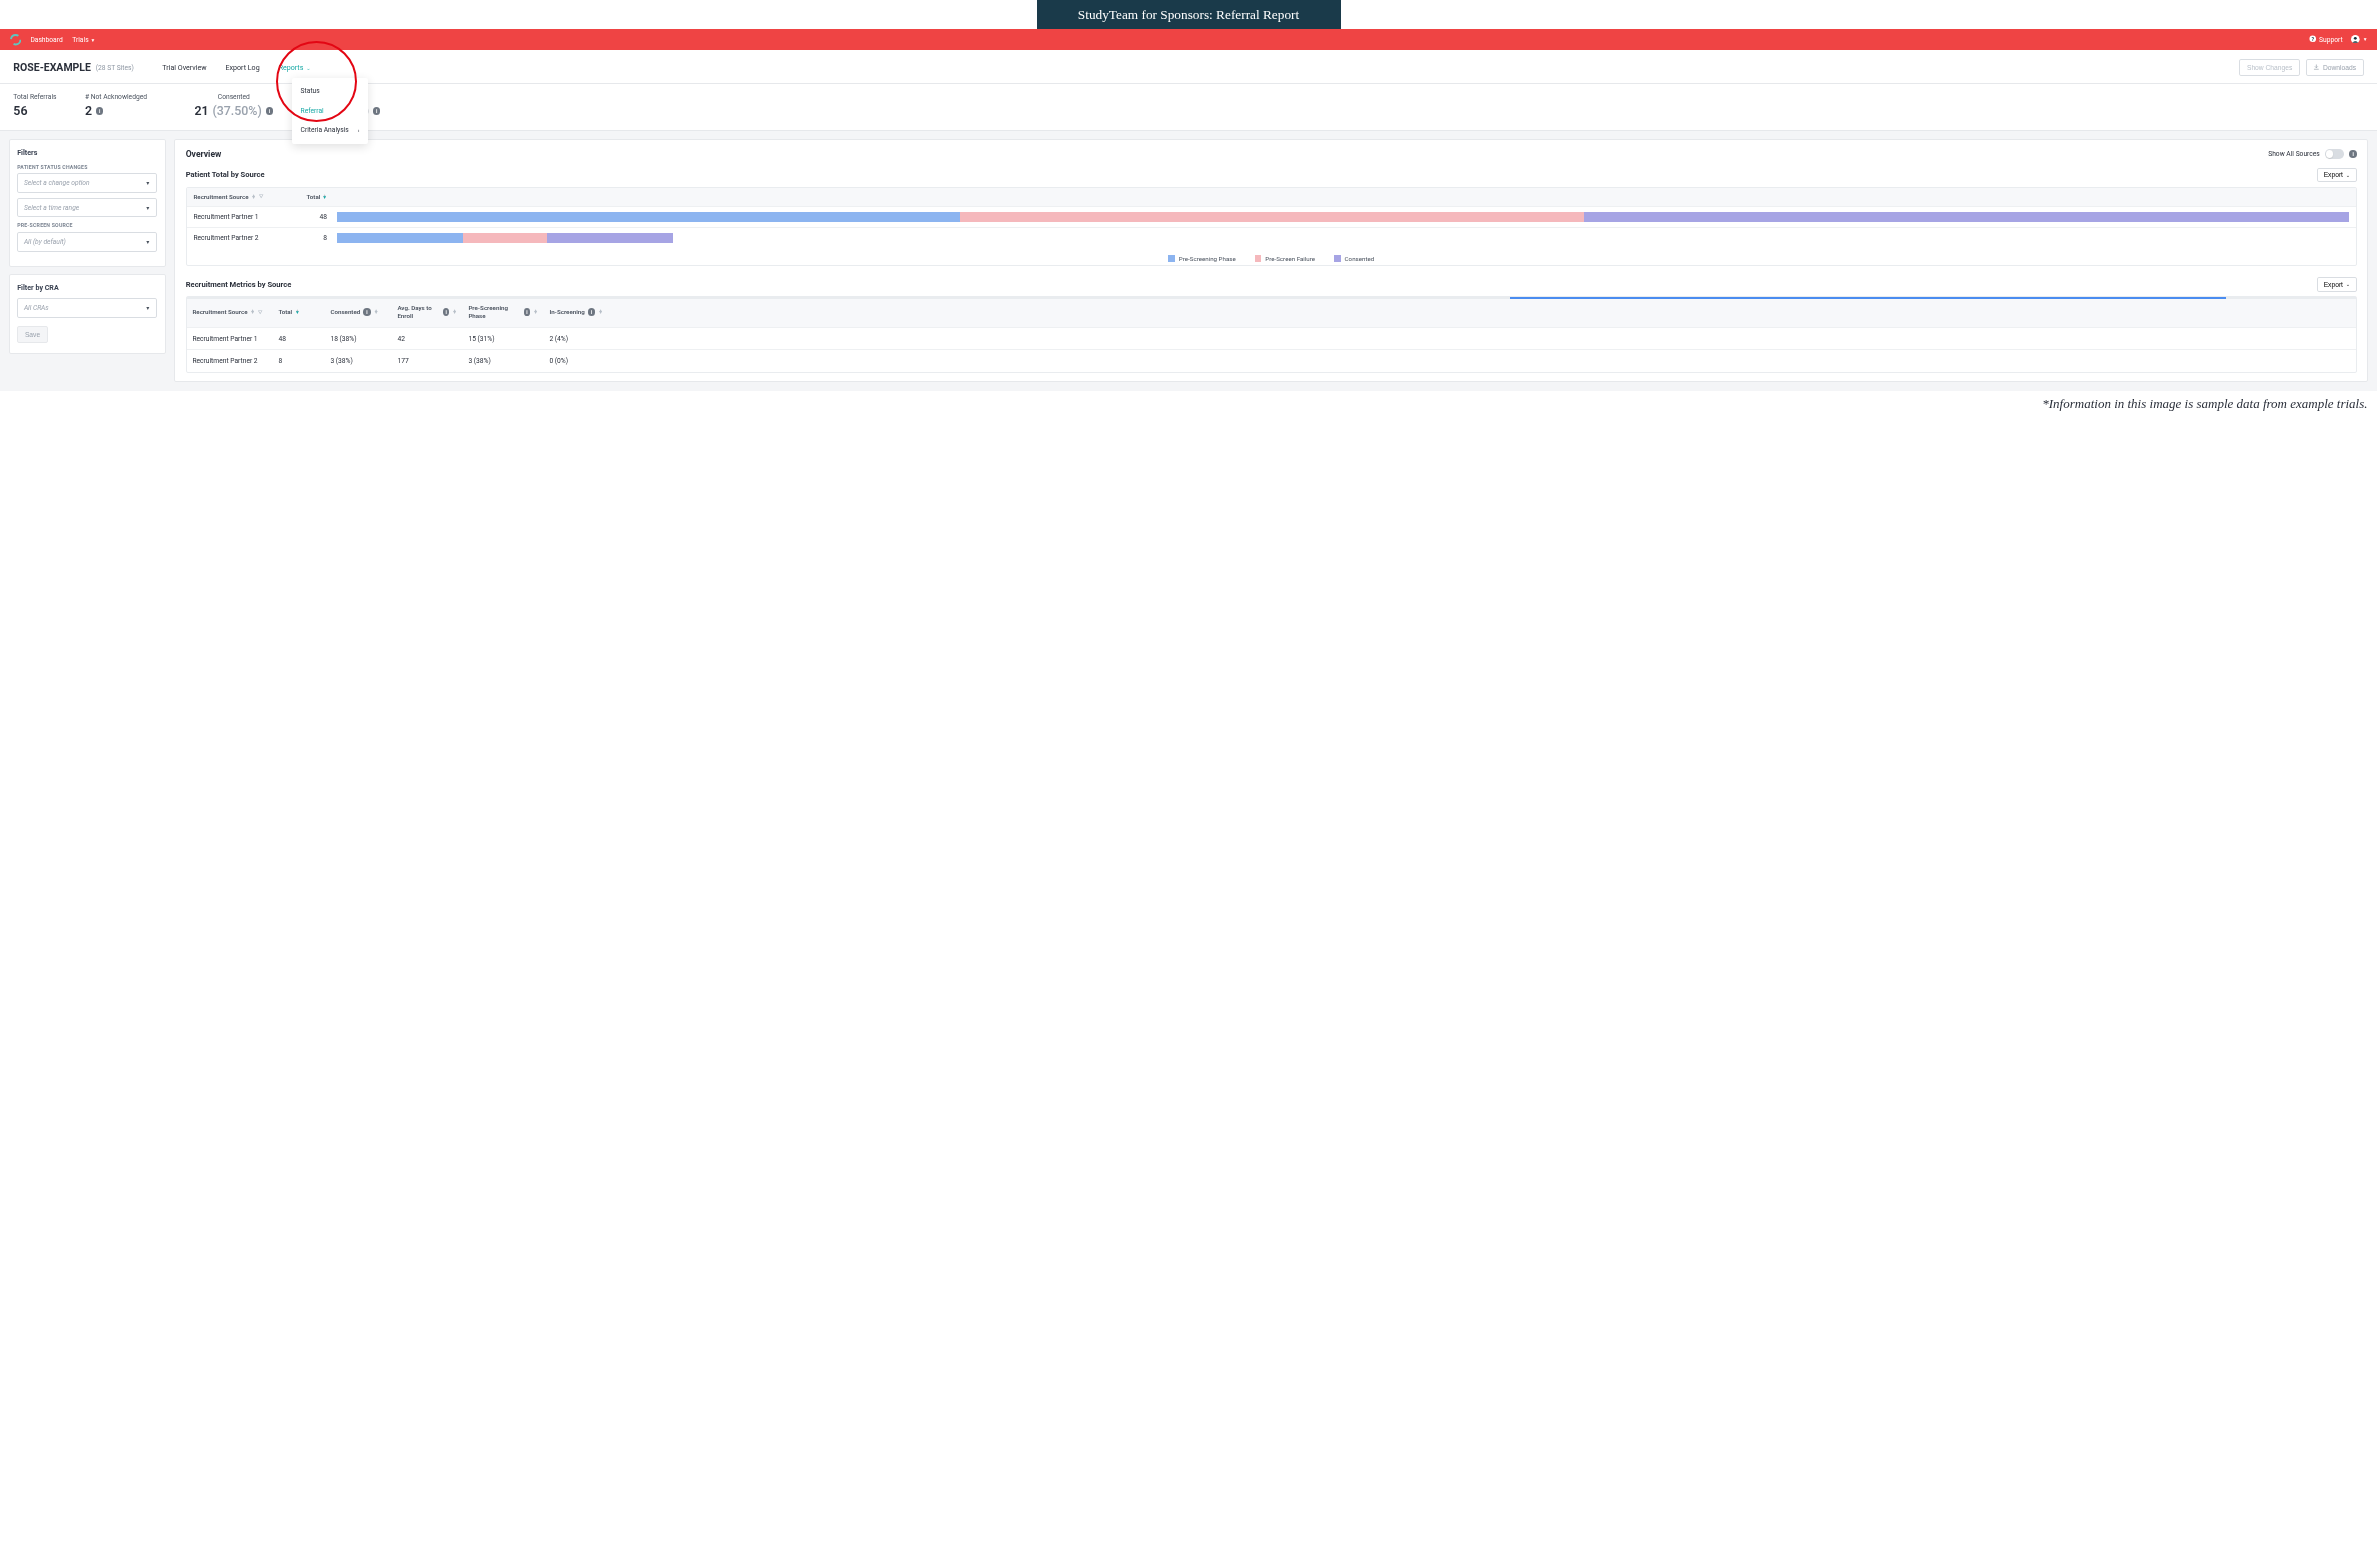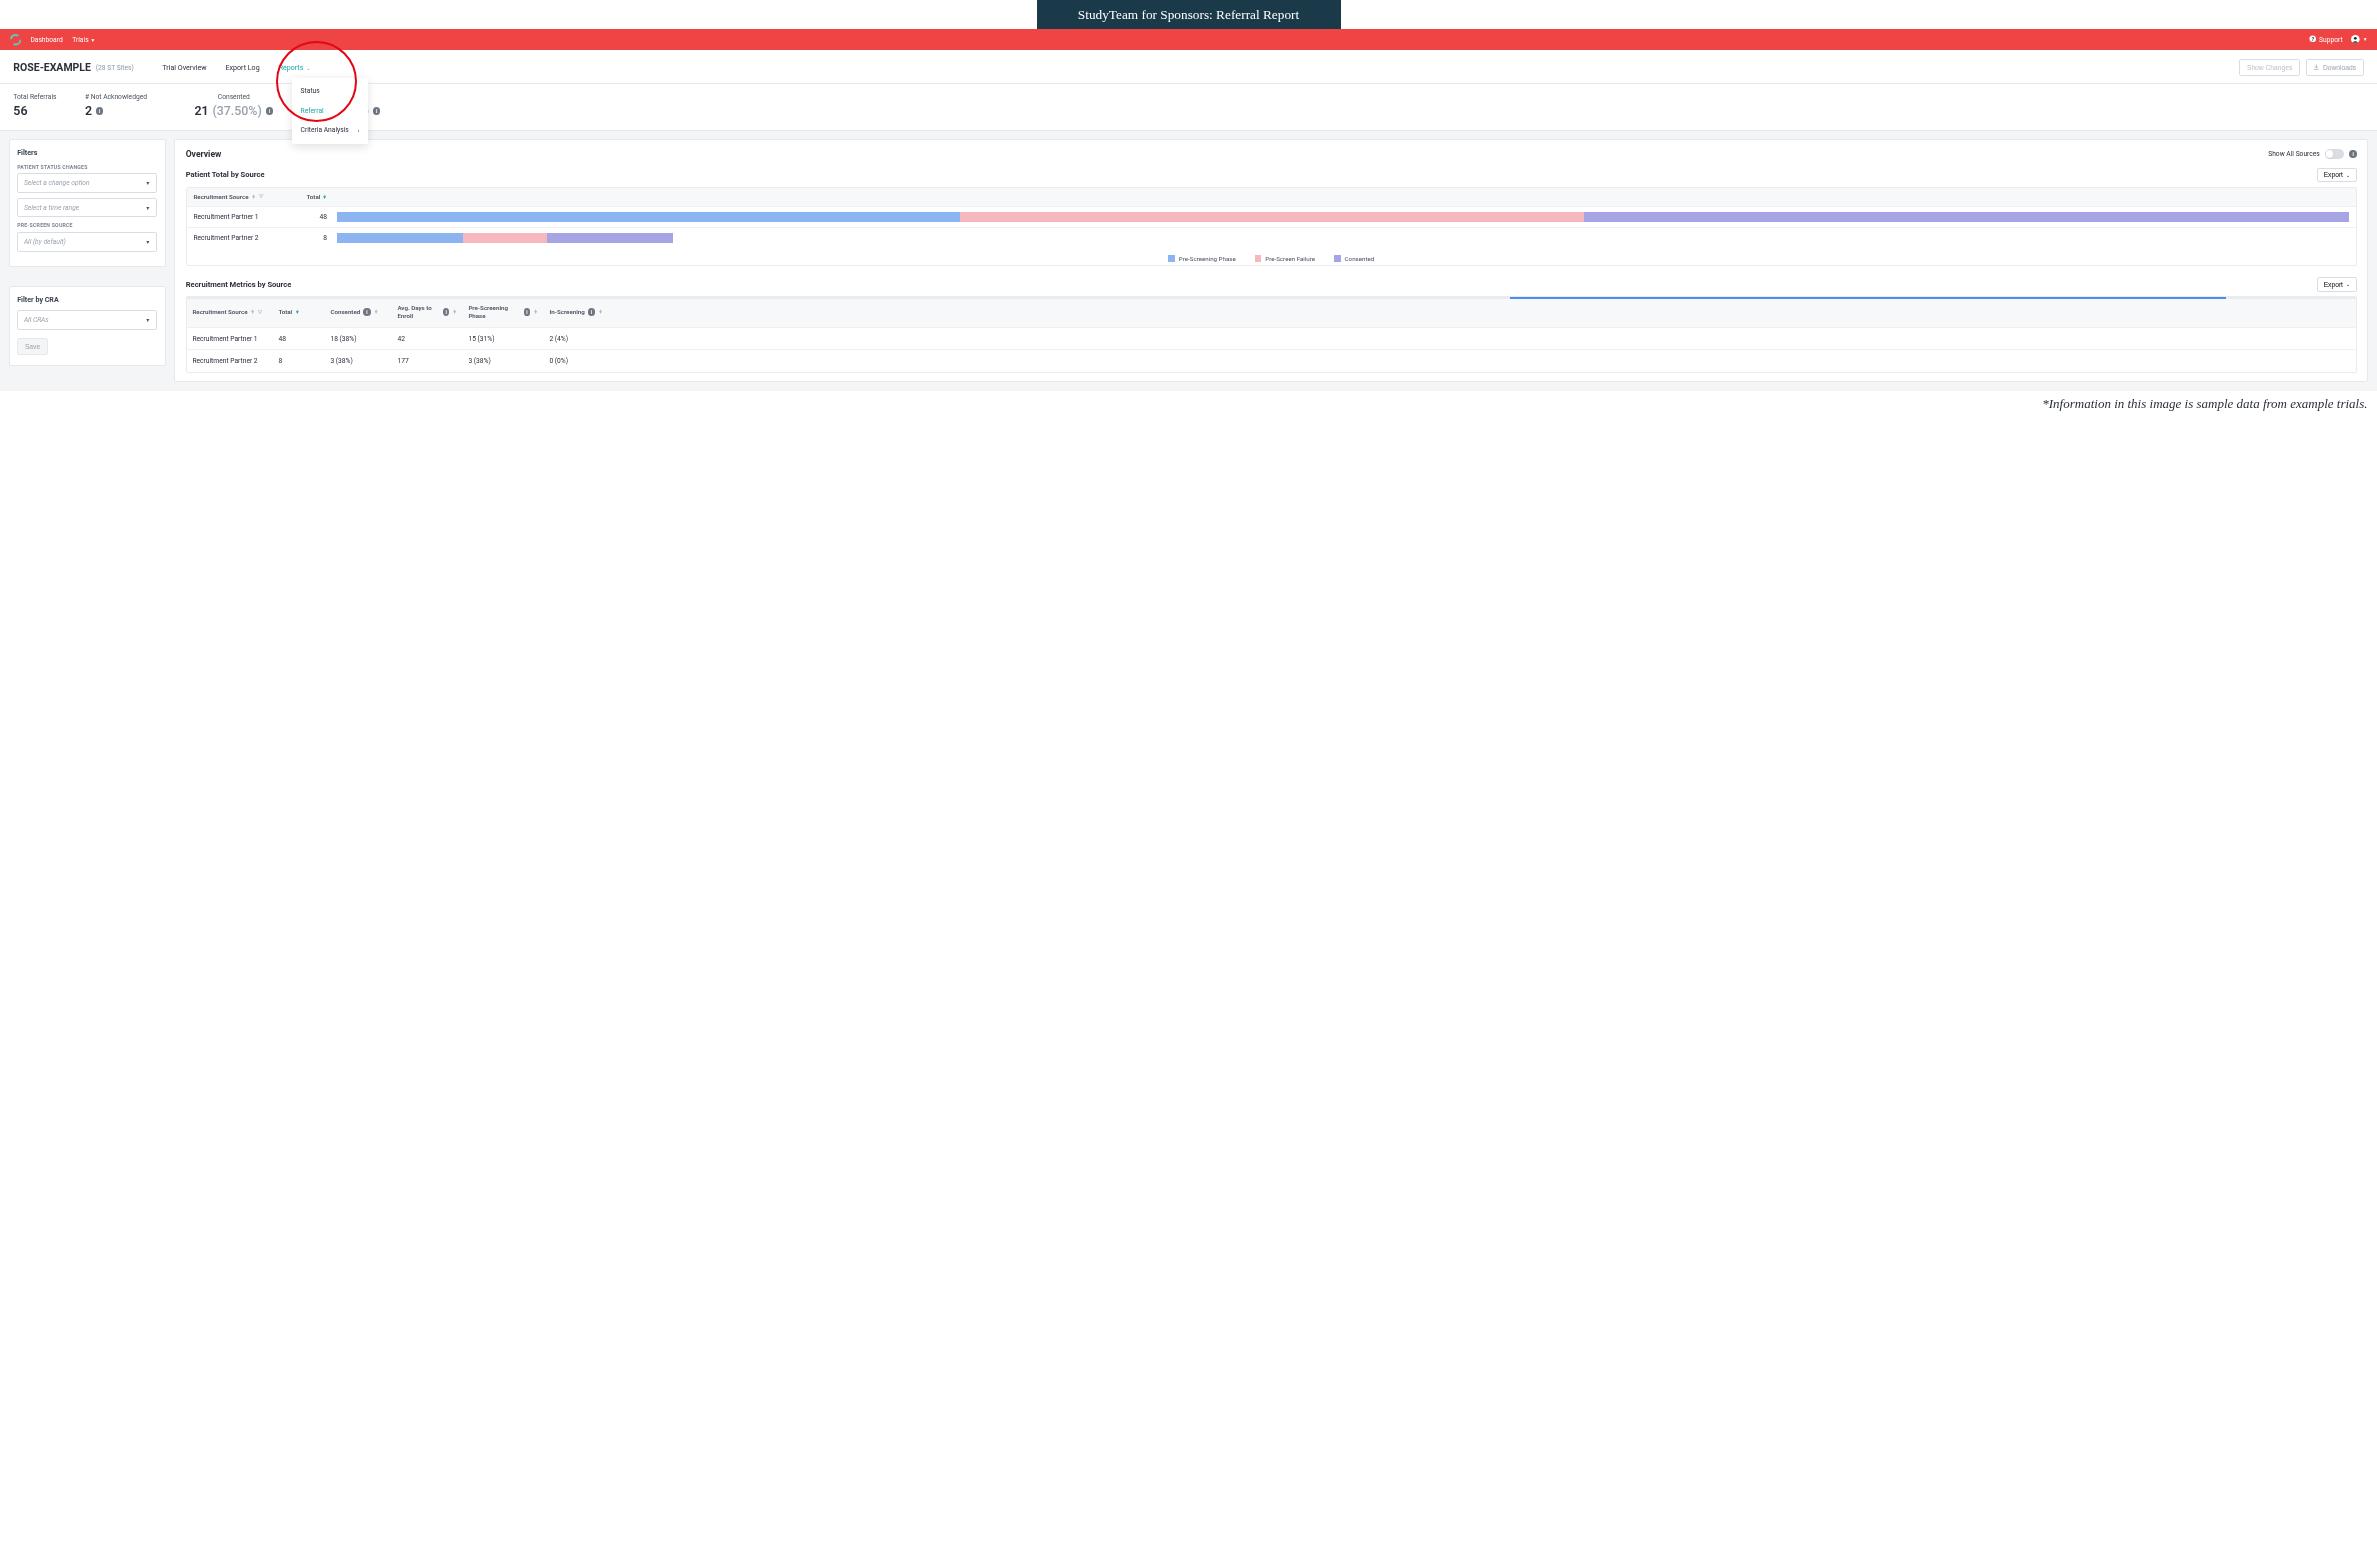--- a/index.html
+++ b/index.html
@@ -33,21 +33,21 @@
   .circle-highlight { position: absolute; top: -9.5px; left: 276px; width: 81px; height: 81px; border: 2.9px solid #e30613; border-radius: 50%; z-index: 30; pointer-events: none; }
 
   .metrics-row { display: flex; padding: 8.6px 13.3px 11.4px; gap: 28.5px; border-bottom: 0.5px solid #e6e8eb; }
   .metric { }
   .metric .label { font-size: 6.7px; color: #4a525e; margin-bottom: 2.9px; text-align: center; }
   .metric .value { font-size: 12.4px; font-weight: 600; display:flex; align-items:center; gap:3.8px;}
   .metric .pct { color: #9aa2ad; font-weight: 500; }
   .info-dot { width: 7.6px; height: 7.6px; border-radius: 50%; background: #6e7681; color:#fff; font-size:5.2px; display:inline-flex; align-items:center; justify-content:center; font-weight:bold;}
 
   .body-row { display: flex; background: #f4f5f7; padding: 8.6px; gap: 8.6px; align-items:flex-start;}
-  .sidebar { width: 157px; display:flex; flex-direction:column; gap:19px;}
+  .sidebar { width: 157px; display:flex; flex-direction:column; gap:7px;}
   .card { background: #fff; border: 0.5px solid #e6e8eb; border-radius: 1.9px; padding: 7.6px 7.6px 9.5px; }
   .card h3 { font-size: 7.1px; font-weight: 700; color: #3a4252; margin-bottom: 6.7px; }
   .sub-label { font-size: 5.2px; letter-spacing: 0.2px; color: #7c8592; font-weight: 700; margin: 4.8px 0 3.8px; text-transform: uppercase; }
   .select { border: 0.5px solid #d9dde2; border-radius: 1.9px; padding: 4.8px 5.7px; font-size: 6.7px; color: #9aa2ad; display:flex; justify-content:space-between; align-items:center; cursor:pointer; font-style: italic; margin-bottom:4.8px;}
   .select .tri { color:#4a525e; font-style:normal; font-size:5.2px;}
   .save-btn { border:0.5px solid #e6e8eb; background:#f4f5f7; color:#9aa2ad; padding:3.8px 6.7px; border-radius:1.9px; font-size:6.7px; cursor:pointer; margin-top:3.8px;}
 
   .main { flex: 1; background: #fff; border: 0.5px solid #e6e8eb; border-radius: 1.9px; padding: 8.6px 10.5px; }
   .main-head { display:flex; align-items:center; margin-bottom:8.6px;}
   .main-head h2 { font-size:8.6px; font-weight:700; }

